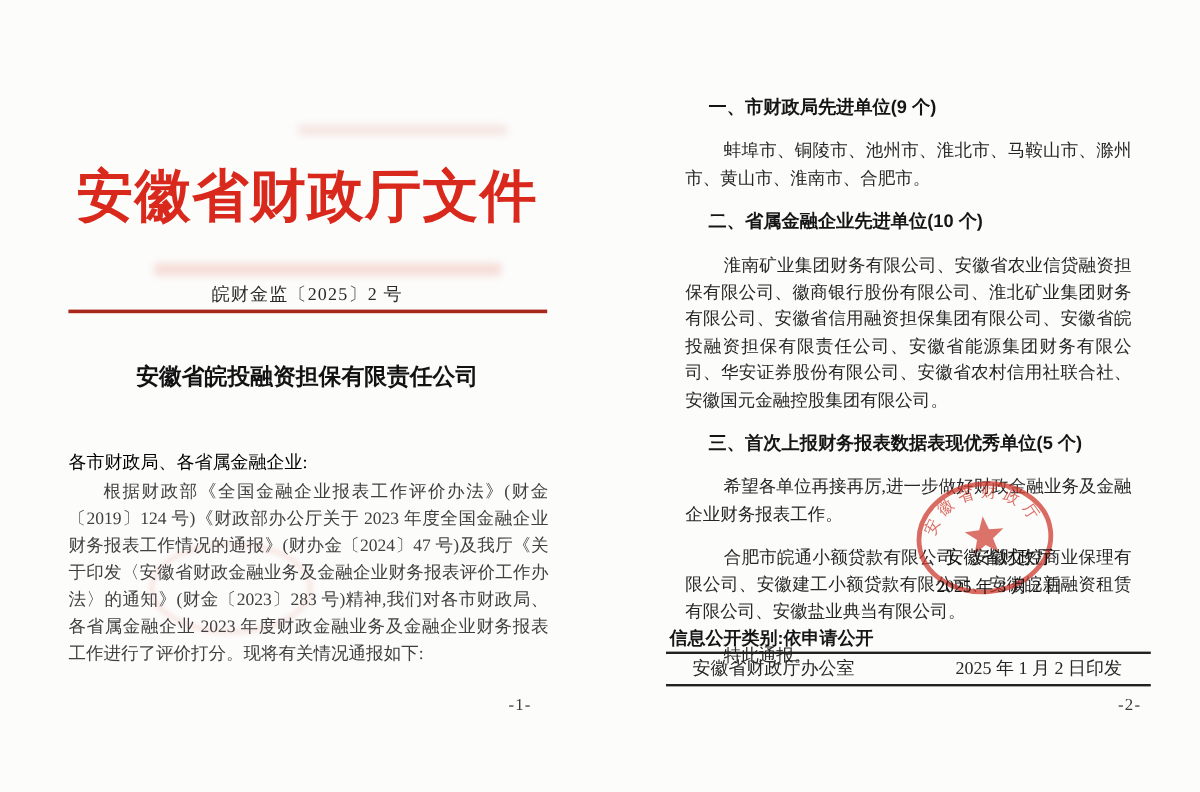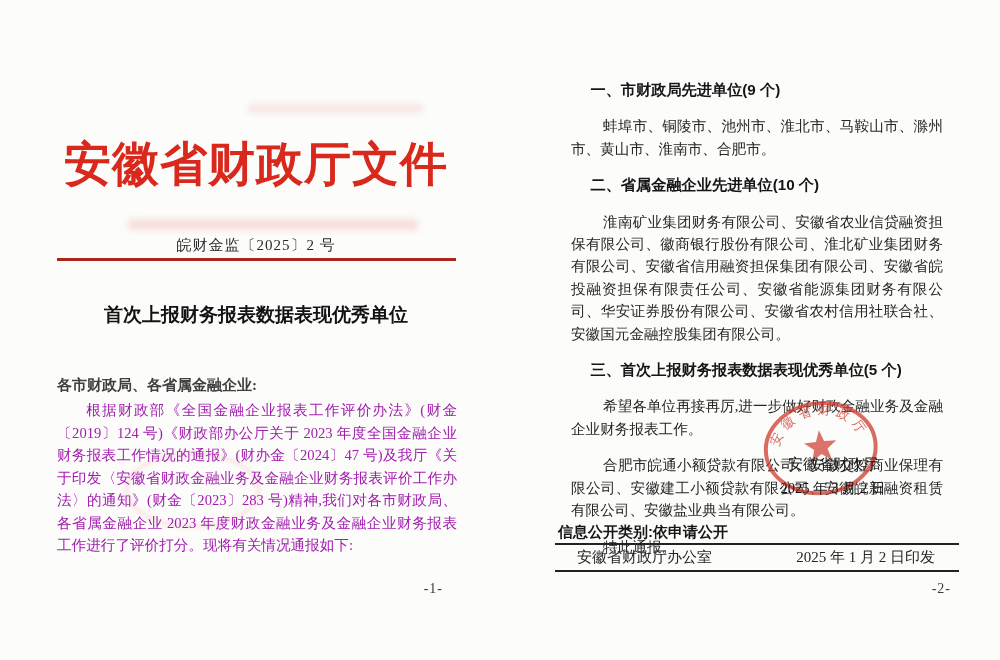--- a/index.html
+++ b/index.html
@@ -22,24 +22,24 @@
   .docnum {
     left:57px; top:236px; width:398px;
     text-align:center; font-size:15px; color:#2a2a2a; letter-spacing:1px;
   }
   .red-rule { left:57px; top:258px; width:399px; height:3px; background:#a9271b; }
   .doc-title {
     left:40px; top:300px; width:432px;
     text-align:center; font-size:19px; font-weight:bold;
     line-height:29px; color:#121212; margin:0;
   }
-  .salutation { left:57px; top:376px; width:398px; font-size:15px; color:#404040;font-weight:bold; }
+  .salutation { left:57px; top:376px; width:398px; font-size:15px; color:#000000; }
   .body-para {
     left:57px; top:399px; width:400px;
-    font-size:14.6px; line-height:22.5px; color:#a21caf;
+    font-size:14.6px; line-height:22.5px; color:#404040;
     text-align:justify; text-indent:2em; margin:0;
   }
   .pagenum { font-size:14px; color:#3a3a3a; letter-spacing:1px; }
   .pagenum1 { left:57px; top:581px; width:386px; text-align:right; }
   .pagenum2 { left:557px; top:581px; width:394px; text-align:right; }
 
   
   .p2col { left:557px; top:79px; width:400px; }
   .sec-h {
     margin:0; font-family:Liberation Sans, sans-serif;
@@ -87,21 +87,21 @@
   <div class="abs ghost-bar2"></div>
   <div class="abs ghost-seal"></div>
 
   <div class="abs letterhead">安徽省财政厅文件</div>
 
   <div class="abs docnum">皖财金监〔2025〕2 号</div>
 
   <div class="abs red-rule"></div>
 
   <h1 class="abs doc-title">
-    <div>首次上报财务报表数据表现优秀单位</div>
+    <div>安徽省皖投融资担保有限责任公司</div>
   </h1>
 
   <div class="abs salutation">各市财政局、各省属金融企业:</div>
 
   <p class="abs body-para">根据财政部《全国金融企业报表工作评价办法》(财金〔2019〕124 号)《财政部办公厅关于 2023 年度全国金融企业财务报表工作情况的通报》(财办金〔2024〕47 号)及我厅《关于印发〈安徽省财政金融业务及金融企业财务报表评价工作办法〉的通知》(财金〔2023〕283 号)精神,我们对各市财政局、各省属金融企业 2023 年度财政金融业务及金融企业财务报表工作进行了评价打分。现将有关情况通报如下:</p>
 
   <div class="abs pagenum pagenum1">-1-</div>
 
   <div class="abs p2col">
     <h2 class="sec-h">一、市财政局先进单位(9 个)</h2>

